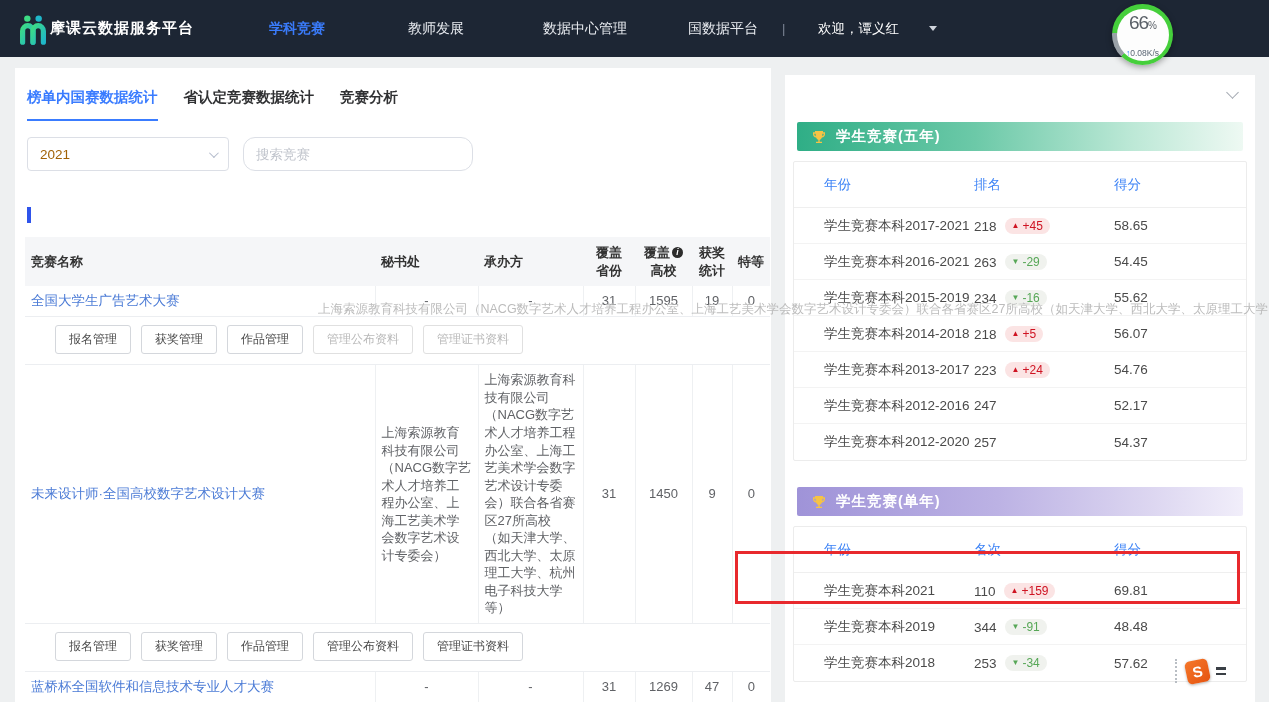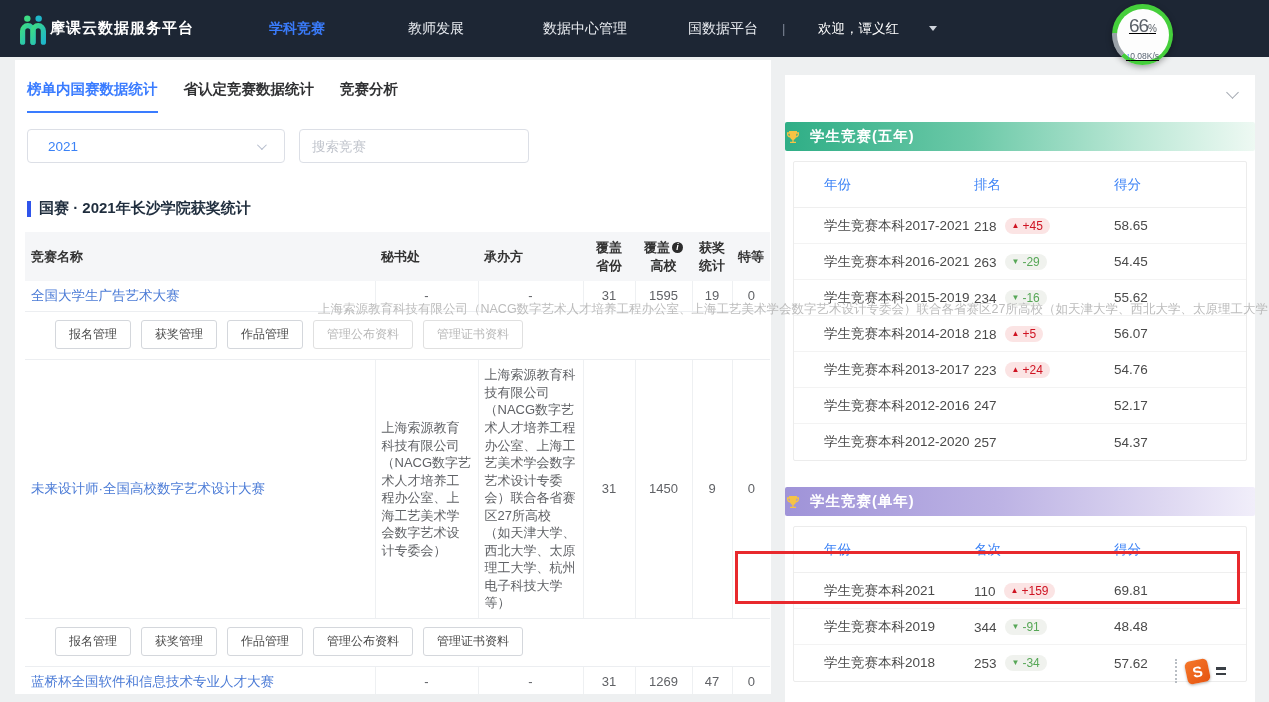--- a/index.html
+++ b/index.html
@@ -16,38 +16,38 @@
   .m1{left:269px;} .m2{left:408px;} .m3{left:543px;} .m4{left:688px;}
   .nav-sep { left:782px; color:#7d8696; font-size:13px; }
   .welcome { left:818px; color:#ffffff; font-size:13.5px; gap:8px; cursor:pointer; }
   .caret-down { width:0; height:0; border-left:4.5px solid transparent; border-right:4.5px solid transparent; border-top:5.5px solid #cfd4dc; margin-left:22px; }
 
   
   .speedball { position:absolute; left:1112px; top:4px; width:61px; height:61px; border-radius:50%;
     background:conic-gradient(from 225deg, #9aa1a8 0deg 48deg, #45cf3b 48deg 360deg);
     box-shadow:0 2px 6px rgba(0,0,0,.35); z-index:100; cursor:pointer; }
   .speedball .inner { position:absolute; left:4.5px; top:4.5px; width:52px; height:52px; border-radius:50%; background:#fdfdfd;
-    display:flex; flex-direction:column; align-items:center; justify-content:flex-end;text-decoration:underline; }
+    display:flex; flex-direction:column; align-items:center; justify-content:center; }
   .sb-pct { font-size:19px; color:#5a6068; letter-spacing:-1px; }
   .sb-pct .unit { font-size:10px; }
   .sb-speed { font-size:8.5px; color:#5a6674; margin-top:14px; }
   .sb-speed .arrow { color:#2f7df6; font-weight:bold; }
 
   
-  .main-card { position:absolute; left:15px; top:60px; width:756px; height:634px; background:#ffffff; overflow:hidden; }
+  .main-card { position:absolute; left:15px; top:68px; width:756px; height:634px; background:#ffffff; overflow:hidden; }
 
   .tabs { display:flex; gap:26px; padding:20px 0 0 12px; }
   .tab { font-size:14.5px; font-weight:bold; color:#303133; padding-bottom:12px; cursor:pointer; }
   .tab.active { color:#3a7cff; border-bottom:2px solid #3a7cff; }
 
   .filters { display:flex; gap:14px; margin:16px 0 0 12px; }
-  .year-select { width:258px; height:34px; border:1px solid #dcdfe6; border-radius:4px; background:#fff;
-    display:flex; align-items:center; justify-content:space-between; padding:0 20px; font-size:13.5px; color:#3b82f6; cursor:pointer; }
+  .year-select { width:202px; height:34px; border:1px solid #dcdfe6; border-radius:4px; background:#fff;
+    display:flex; align-items:center; justify-content:space-between; padding:0 12px; font-size:13.5px; color:#a16207; cursor:pointer; }
   .chev { width:7px; height:7px; border-right:1.5px solid #b4bccc; border-bottom:1.5px solid #b4bccc; transform:rotate(45deg) translateY(-2px); }
-  .search-input { width:230px; height:34px; border:1px solid #dcdfe6; border-radius:4px; padding:8px 12px; font-size:13.5px; color:#333; outline:none; font-family:inherit; }
+  .search-input { width:230px; height:34px; border:1px solid #dcdfe6; border-radius:12px; padding:8px 12px; font-size:13.5px; color:#333; outline:none; font-family:inherit; }
   .search-input::placeholder { color:#c0c4cc; }
 
   .section-title { display:flex; align-items:center; margin:36px 0 0 12px; }
   .title-bar { width:4px; height:16px; background:#2f54eb; margin-right:8px; }
   .title-text { font-size:15px; font-weight:bold; color:#1f2d3d; }
 
   table.awards { border-collapse:collapse; table-layout:fixed; width:745px; margin:14px 0 0 10px; font-size:13px; color:#606266; }
   .awards thead th { background:#f5f6f8; color:#333; font-weight:600; padding:7px 6px; text-align:left; vertical-align:middle; line-height:1.35; }
   .awards thead th.c { text-align:center; }
   .awards td { padding:6px 6px; border-bottom:1px solid #eceef1; vertical-align:middle; line-height:1.35; }
@@ -59,21 +59,21 @@
   tr.actions td { padding:8px 0 10px 10px; }
   .btn-row { display:flex; gap:10px;padding-left:20px; }
   .act-btn { padding:5px 13px; border:1px solid #d4d7dc; border-radius:3px; background:#fff; color:#4a4a4a; font-size:12px; font-family:inherit; cursor:pointer; white-space:nowrap; }
   .act-btn.dim { color:#b9b9b9; border-color:#e0e0e0; }
   .info-icon { display:inline-flex; width:11px; height:11px; border-radius:50%; background:#2c2c2c; color:#fff; font-size:8.5px; font-style:italic; align-items:center; justify-content:center; margin-left:2px; vertical-align:2px; cursor:pointer; }
 
   
   .right-card { position:absolute; left:785px; top:75px; width:470px; height:627px; background:#ffffff; overflow:hidden; }
   .collapse-chev { position:absolute; top:13px; right:18px; width:9px; height:9px; border-right:1.6px solid #a2a8b0; border-bottom:1.6px solid #a2a8b0; transform:rotate(45deg); cursor:pointer; }
 
-  .band { height:29px; margin:0 0; border-radius:2px; display:flex; align-items:center; gap:9px; }
+  .band { height:29px; margin:0 12px; border-radius:2px; display:flex; align-items:center; padding-left:14px; gap:9px; }
   .band.green { margin-top:47px; background:linear-gradient(90deg,#2fae86 0%,#6cc9a8 40%,#bce8d6 75%,#eef9f3 100%); }
   .band.purple { margin-top:26px; background:linear-gradient(90deg,#9f93d8 0%,#bcb2e4 45%,#ddd7f1 80%,#f1eefa 100%); }
   .band-title { color:#ffffff; font-size:14.5px; font-weight:bold; letter-spacing:1px; }
 
   .pbox { margin:10px 8px 0 8px; border:1px solid #ececec; border-radius:2px; background:#fff; }
   .prow { display:grid; grid-template-columns:150px 140px 1fr; align-items:center; height:36px; padding-left:30px; font-size:13.5px; color:#4a4a4a; border-bottom:1px solid #f3f3f3; }
   .prow:last-child { border-bottom:none; }
   .prow.phead { height:46px; color:#3b82f6; border-bottom:1px solid #efefef; }
   .prank-cell { display:flex; align-items:flex-end; gap:8px; }
   .badge { display:inline-flex; align-items:center; gap:3px; font-size:12px; padding:1px 7px; border-radius:9px; }
@@ -144,21 +144,20 @@
   <div class="filters">
     <div class="year-select">
       <span>2021</span>
       <span class="chev"></span>
     </div>
     <input class="search-input" type="text" placeholder="搜索竞赛" style="">
   </div>
 
   <div class="section-title">
     <span class="title-bar"></span>
-    <span class="title-text">国赛 · 2021年长沙学院获奖统计</span>
   </div>
 
   <table class="awards">
     <colgroup>
       <col style="width:350px">
         <col style="width:103px">
         <col style="width:105px">
       <col style="width:52px">
         <col style="width:57px">
         <col style="width:40px">

